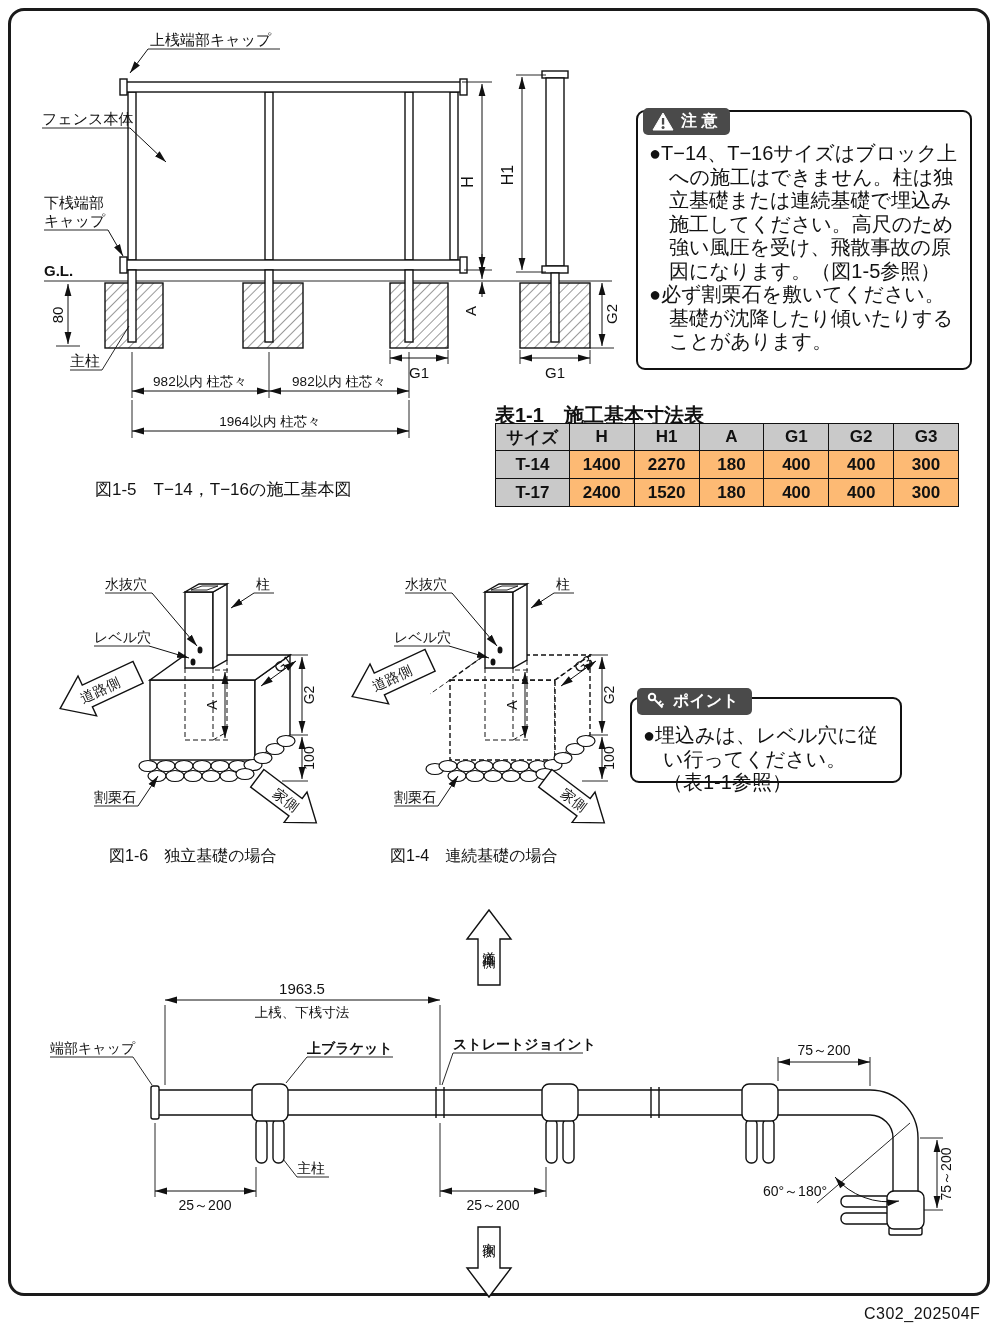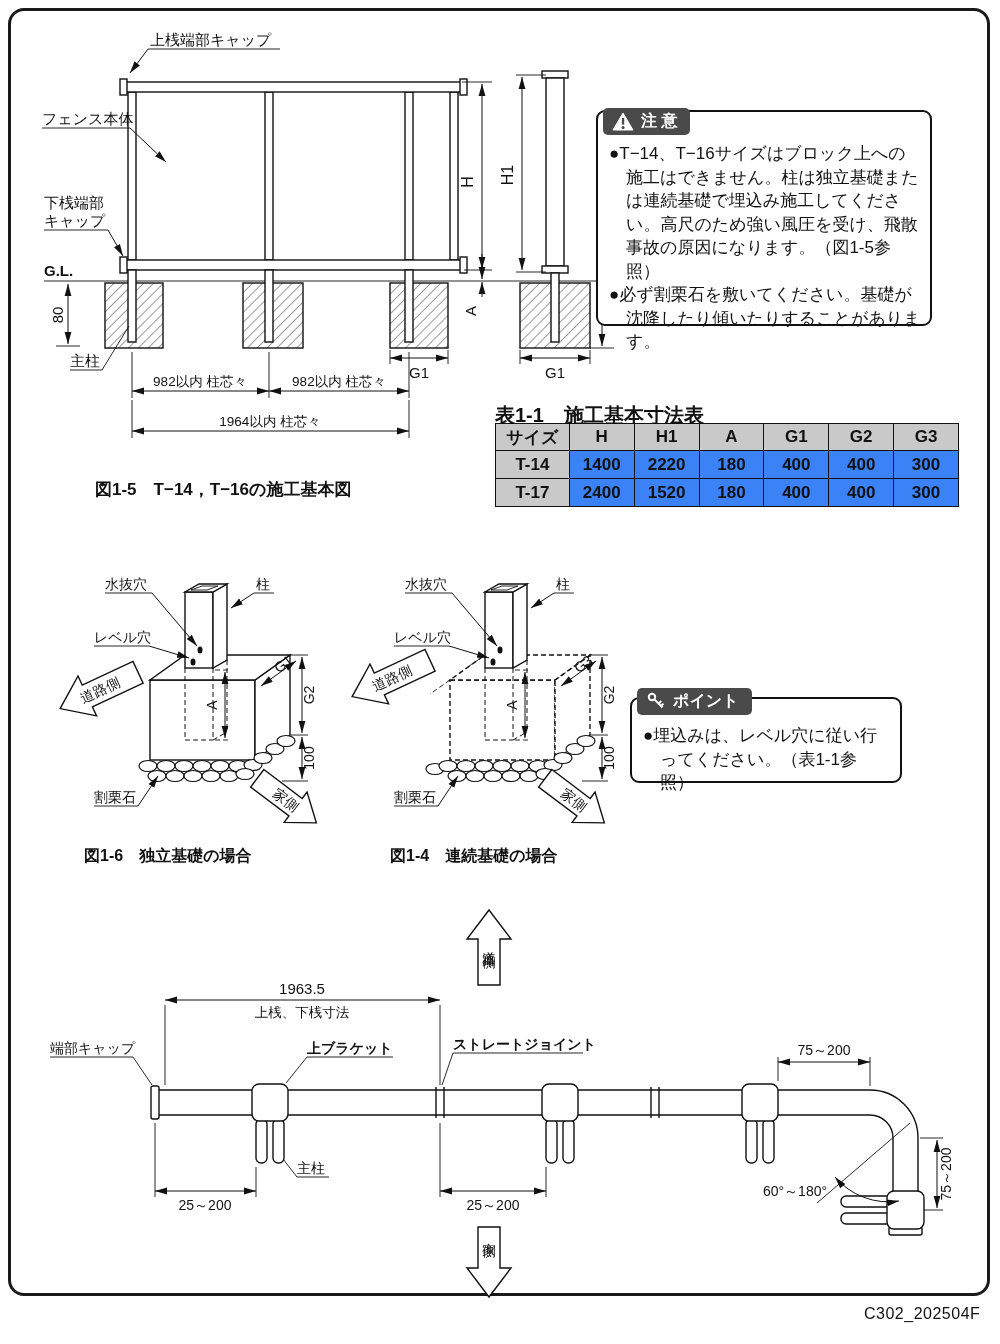--- a/index.html
+++ b/index.html
@@ -2,39 +2,39 @@
 <html><head>
 <meta charset="utf-8">
 <style>
   * { margin:0; padding:0; box-sizing:border-box; }
   body { width:1000px; height:1344px; background:#fff; color:#111;
          font-family:"Liberation Sans","DejaVu Sans",sans-serif; }
   #stage { position:relative; width:1000px; height:1344px; background:#fff; overflow:hidden; }
   .abs { position:absolute; }
   .frame { position:absolute; left:8px; top:8px; width:982px; height:1288px;
            border:3px solid #1a1a1a; border-radius:16px; }
-  .cap { position:absolute; font-weight:bold; font-size:17px; }
+  .cap { position:absolute; font-weight:normal; font-size:17px; }
   .cap16 { font-size:16px; }
   svg text { font-family:"Liberation Sans","DejaVu Sans",sans-serif; fill:#111; font-size:14px; }
   svg text.t13 { font-size:13.5px; }
   svg text.t15 { font-size:15px; }
   svg text.t16 { font-size:16px; }
   svg text.b { font-weight:bold; }
   .ln  { fill:none; stroke:#111; stroke-width:1.4; }
   .lnw { fill:#fff;  stroke:#111; stroke-width:1.4; }
   .dim { fill:none; stroke:#111; stroke-width:1; }
   .thin{ fill:none; stroke:#111; stroke-width:0.9; }
   .dsh { stroke-dasharray:5 3; }
   .box { position:absolute; border:2.5px solid #111; border-radius:9px; background:#fff; }
   .tab { position:absolute; left:5px; display:flex; align-items:center; gap:7px;
          background:#4a4a4a; color:#fff; font-weight:bold; font-size:16px;
          padding:2px 13px 3px 9px; border-radius:5px; height:27px; }
-  .box-body { font-size:17px; line-height:23.5px; }
+  .box-body { font-size:20px; line-height:23.5px; }
   .bullet-item { padding-left:1em; text-indent:-1em; }
-  table.dims { border-collapse:collapse; background:#3b82f6; }
+  table.dims { border-collapse:collapse; background:#fdba74; }
   table.dims th, table.dims td { border:1.6px solid #111; text-align:center; font-size:17px; padding:0; }
   table.dims th { background:#c9c9c9; font-weight:bold; height:27px; }
   table.dims td { height:28px;font-weight:bold; }
   table.dims td.size { background:#c9c9c9; font-weight:bold; }
   .footer { position:absolute; font-size:16px; letter-spacing:.5px; }
 </style>
 </head>
 <body>
 
 <div id="stage">
@@ -155,21 +155,21 @@
     </g>
     <g>
       <path class="thin" d="M102,380 V418 M379,380 V418"></path>
       <path class="dim" d="M102,411 H379" marker-start="url(#s1s)" marker-end="url(#s1e)"></path>
       <text class="t13" x="240" y="406" text-anchor="middle">1964以内 柱芯々</text>
     </g>
   </svg>
 
   <div class="cap" style="left:95px;top:478px">図1-5　T−14，T−16の施工基本図</div>
 
-  <div class="box" style="left:596px;top:110px;width:336px;height:216px">
+  <div class="box" style="left:636px;top:110px;width:336px;height:260px">
     <div class="tab" style="top:-4px">
       <svg width="22" height="19" viewBox="0 0 22 19">
         <path d="M11,1 L21,18 L1,18 Z" fill="#fff" stroke="#fff" stroke-width="1"></path>
         <rect x="9.9" y="6" width="2.3" height="6.6" fill="#4a4a4a"></rect>
         <circle cx="11.05" cy="15.4" r="1.5" fill="#4a4a4a"></circle>
       </svg>
       <span>注 意</span>
     </div>
     <div class="box-body" style="padding:30px 9px 6px 11px">
       <div class="bullet-item">●T−14、T−16サイズはブロック上への施工はできません。柱は独立基礎または連続基礎で埋込み施工してください。高尺のため強い風圧を受け、飛散事故の原因になります。（図1-5参照）</div>
@@ -194,21 +194,21 @@
       <th>H</th>
       <th>H1</th>
       <th>A</th>
       <th>G1</th>
       <th>G2</th>
       <th>G3</th>
     </tr>
     <tr>
       <td class="size">T-14</td>
       <td>1400</td>
-      <td>2220</td>
+      <td>2270</td>
       <td>180</td>
       <td>400</td>
       <td>400</td>
       <td>300</td>
     </tr>
     <tr>
       <td class="size">T-17</td>
       <td>2400</td>
       <td>1520</td>
       <td>180</td>
@@ -303,21 +303,21 @@
     </g>
     <g>
       <polygon class="lnw" stroke-width="1.8" transform="translate(50,128) rotate(155)" points="-42,-12 14,-12 14,-22 44,0 14,22 14,12 -42,12"></polygon>
       <text transform="translate(50,128) rotate(-25)" y="5" text-anchor="middle">道路側</text>
     </g>
     <g>
       <polygon class="lnw" stroke-width="1.8" transform="translate(236,238) rotate(37)" points="-36,-11 12,-11 12,-19 38,0 12,19 12,11 -36,11"></polygon>
       <text transform="translate(236,238) rotate(37)" y="5" text-anchor="middle">家側</text>
     </g>
   </svg>
-  <div class="cap cap16" style="left:84px;top:846px">図1-6　独立基礎の場合</div>
+  <div class="cap cap16" style="left:109px;top:846px">図1-6　独立基礎の場合</div>
 
   <svg class="abs" style="left:350px;top:562px" width="300" height="282">
     <defs>
       <marker id="s3e" markerWidth="13" markerHeight="10" refX="12" refY="5" orient="auto" markerUnits="userSpaceOnUse">
           <path d="M0,1.6 L12,5 L0,8.4 Z" fill="#111"></path>
         </marker>
       <marker id="s3s" markerWidth="13" markerHeight="10" refX="0" refY="5" orient="auto" markerUnits="userSpaceOnUse">
           <path d="M12,1.6 L0,5 L12,8.4 Z" fill="#111"></path>
         </marker>
     </defs>

